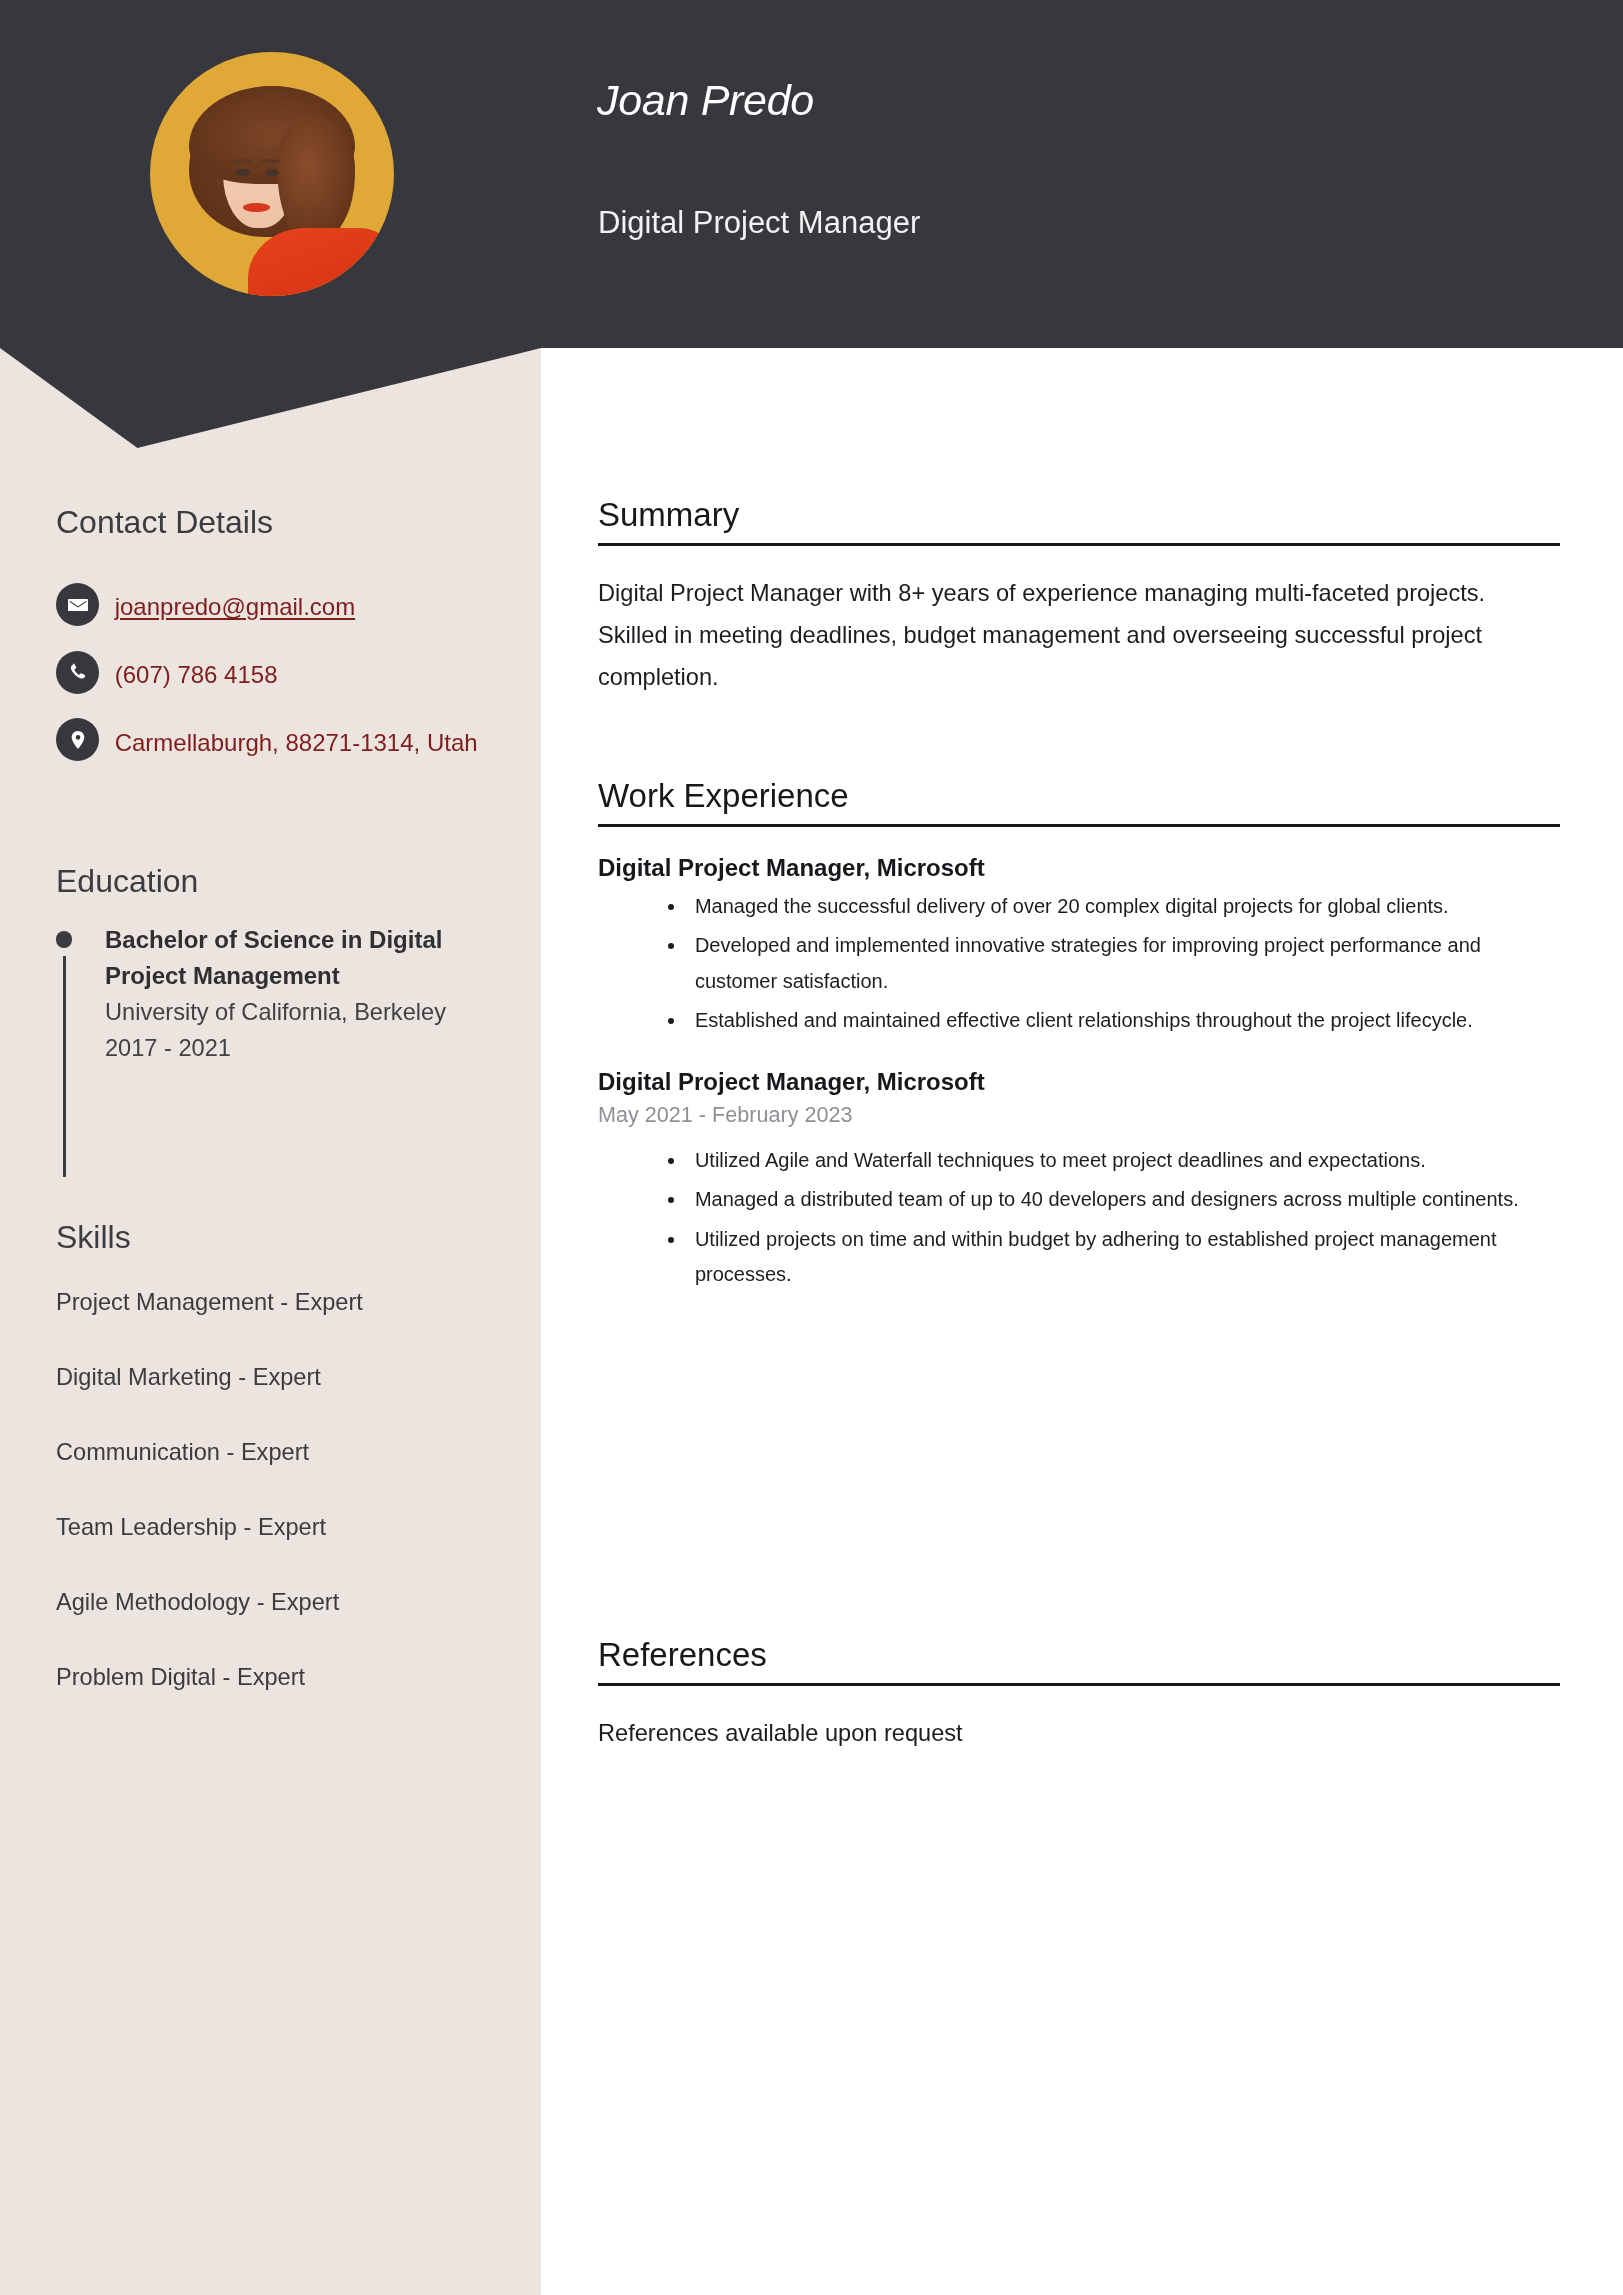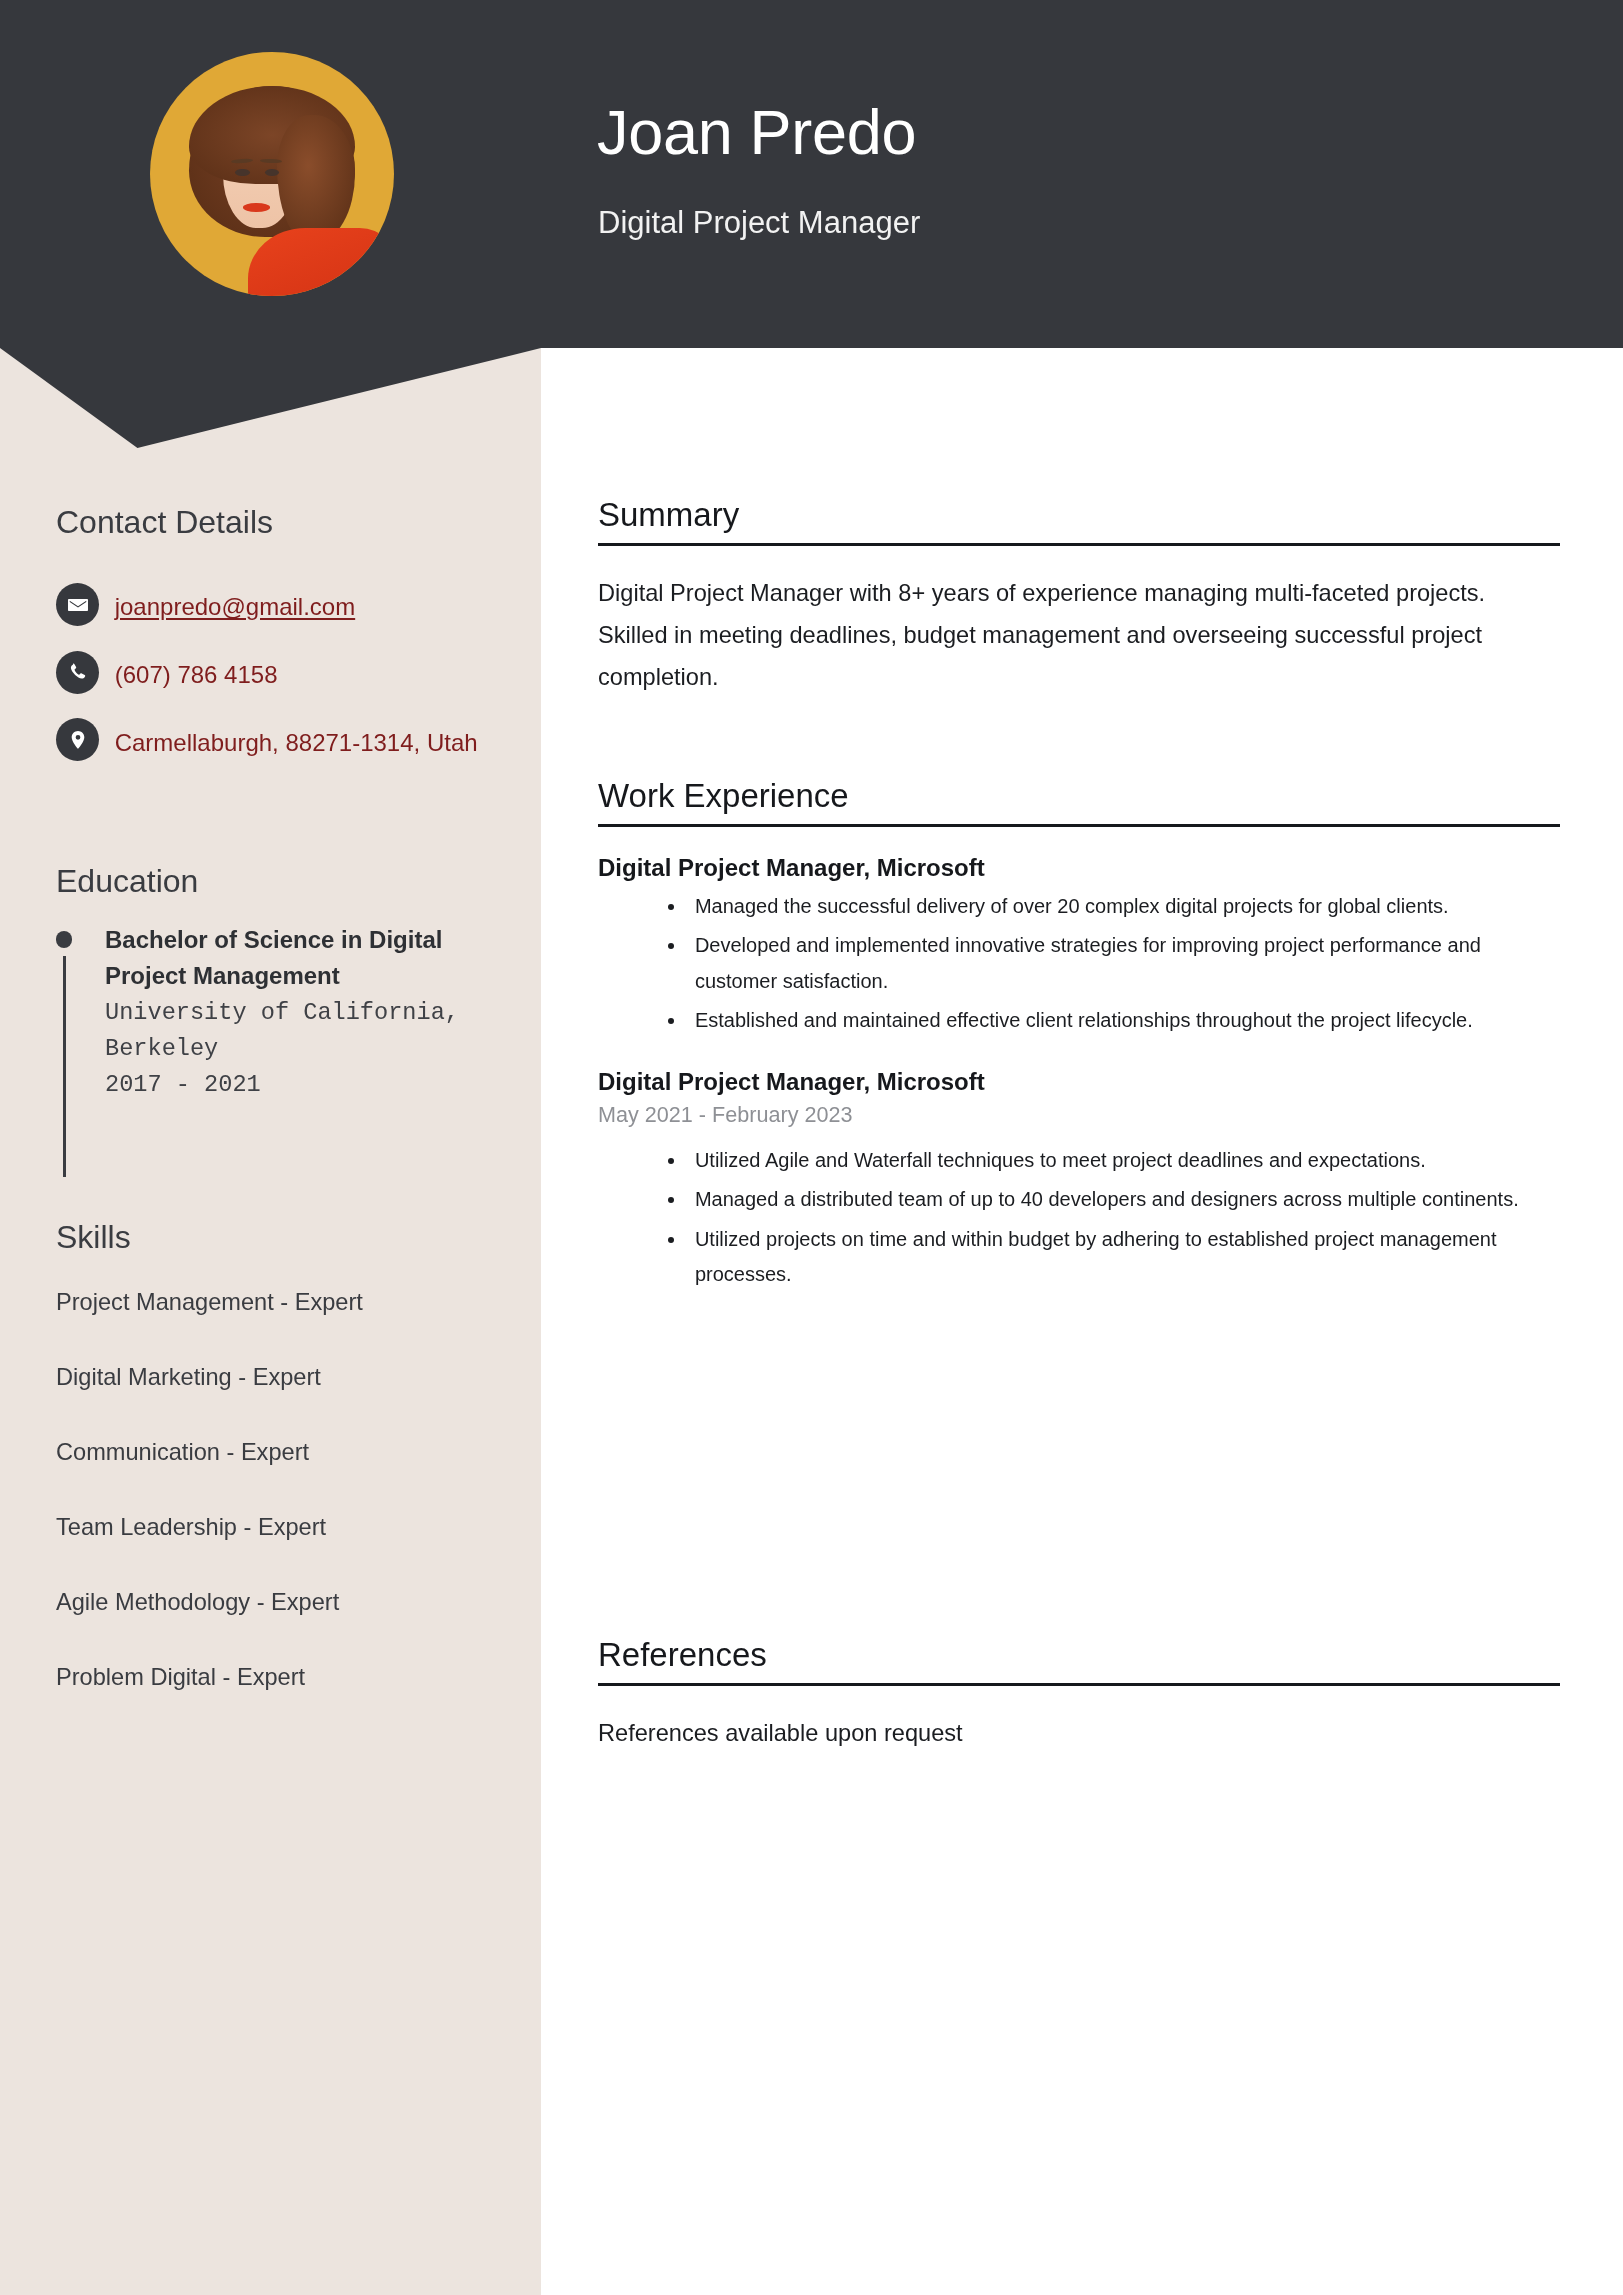--- a/index.html
+++ b/index.html
@@ -105,28 +105,29 @@
   }
   .av-sweater {
     position:absolute; left:40%; top:72%; width:62%; height:40%;
     border-radius: 38% 26% 0 0 / 52% 40% 0 0;
     background: linear-gradient(160deg, #e8421c 0%, #cf2f12 100%);
   }
 
   
   .hdr-name {
     position: absolute;
-    left: 597px; top: 96px;
-    font-size: 63px;
+    left: 597px; top: 76px;
+    font-size: 43px;
     font-weight: 400;
     color: #ffffff;
     letter-spacing: -0.3px;
     z-index: 4;
     white-space: nowrap;
     font-family: "Liberation Sans", sans-serif;
+    font-style: italic;
   }
   .hdr-title {
     position: absolute;
     left: 598px; top: 205px;
     font-size: 31px;
     font-weight: 400;
     color: #f2f2f2;
     z-index: 4;
     white-space: nowrap;
     font-family: "Liberation Sans", sans-serif;
@@ -201,21 +202,21 @@
     font-weight: 700;
     color: #2e3034;
     line-height: 1.52;
     font-family: "Liberation Sans", sans-serif;
   }
   .edu-school, .edu-dates {
     font-size: 23.6px;
     font-weight: 400;
     color: #3f4146;
     line-height: 1.52;
-    font-family: Liberation Mono, monospace;
+    font-family: Liberation Sans, sans-serif;
   }
 
   
   .skills-list { position: absolute; left: 56px; top: 1289px; width: 458px; }
   .skill-item {
     font-size: 23.6px;
     color: #3a3c41;
     margin-bottom: 48px;
     font-family: "Liberation Sans", sans-serif;
     white-space: nowrap;

